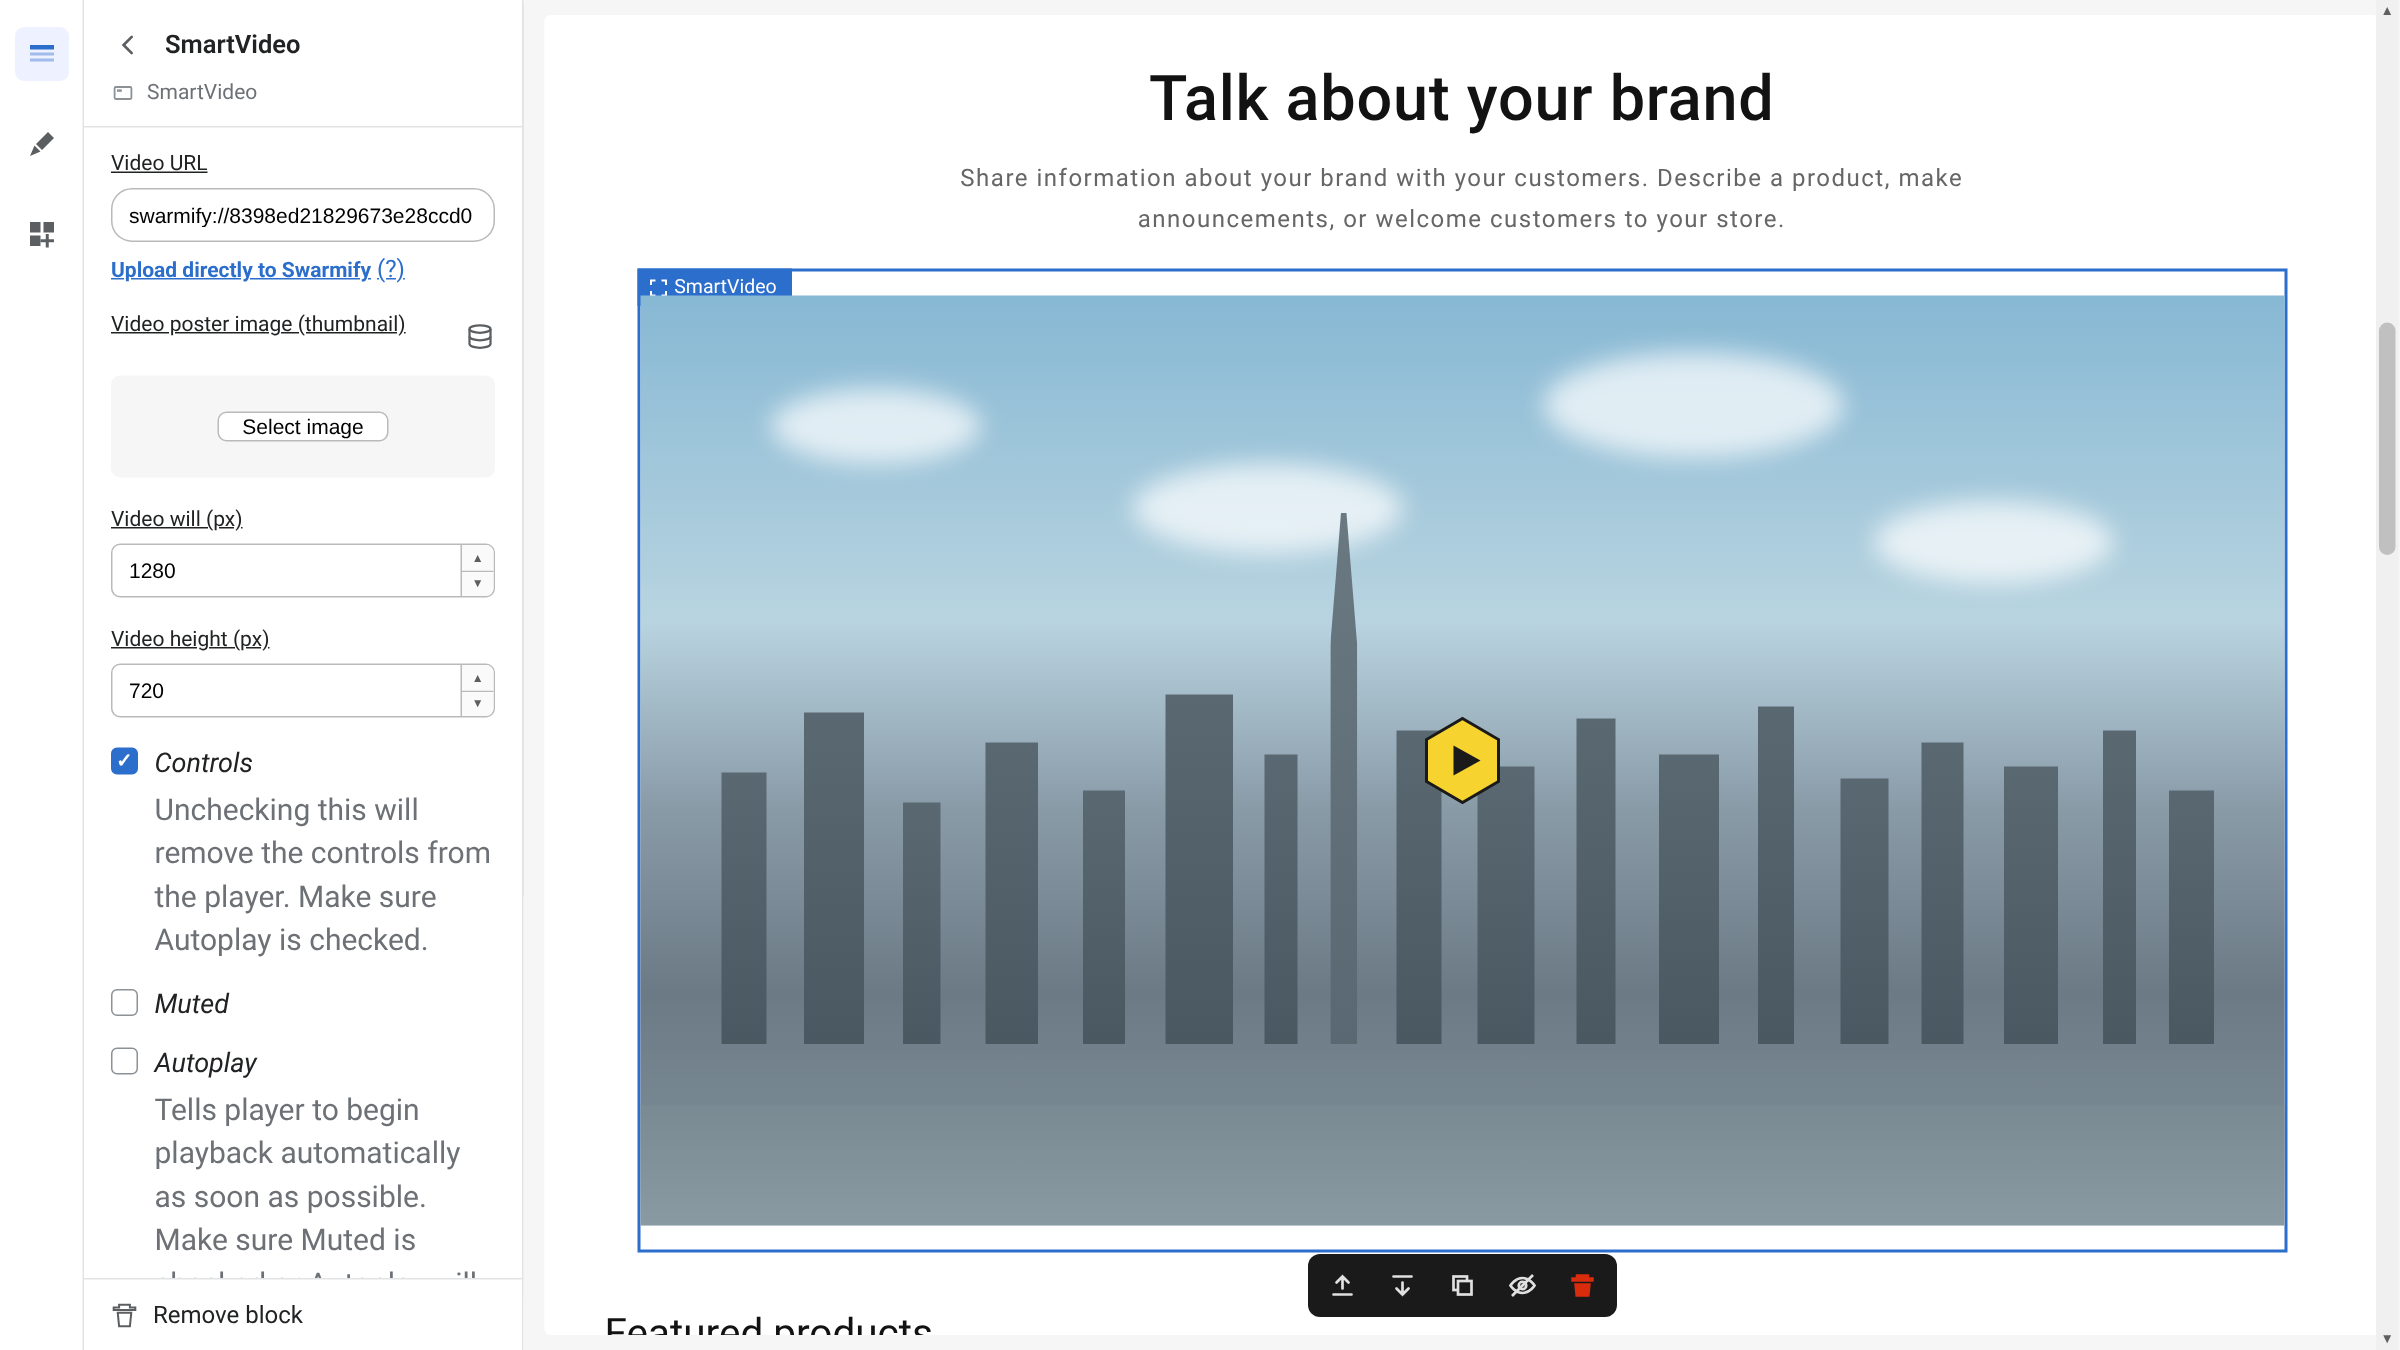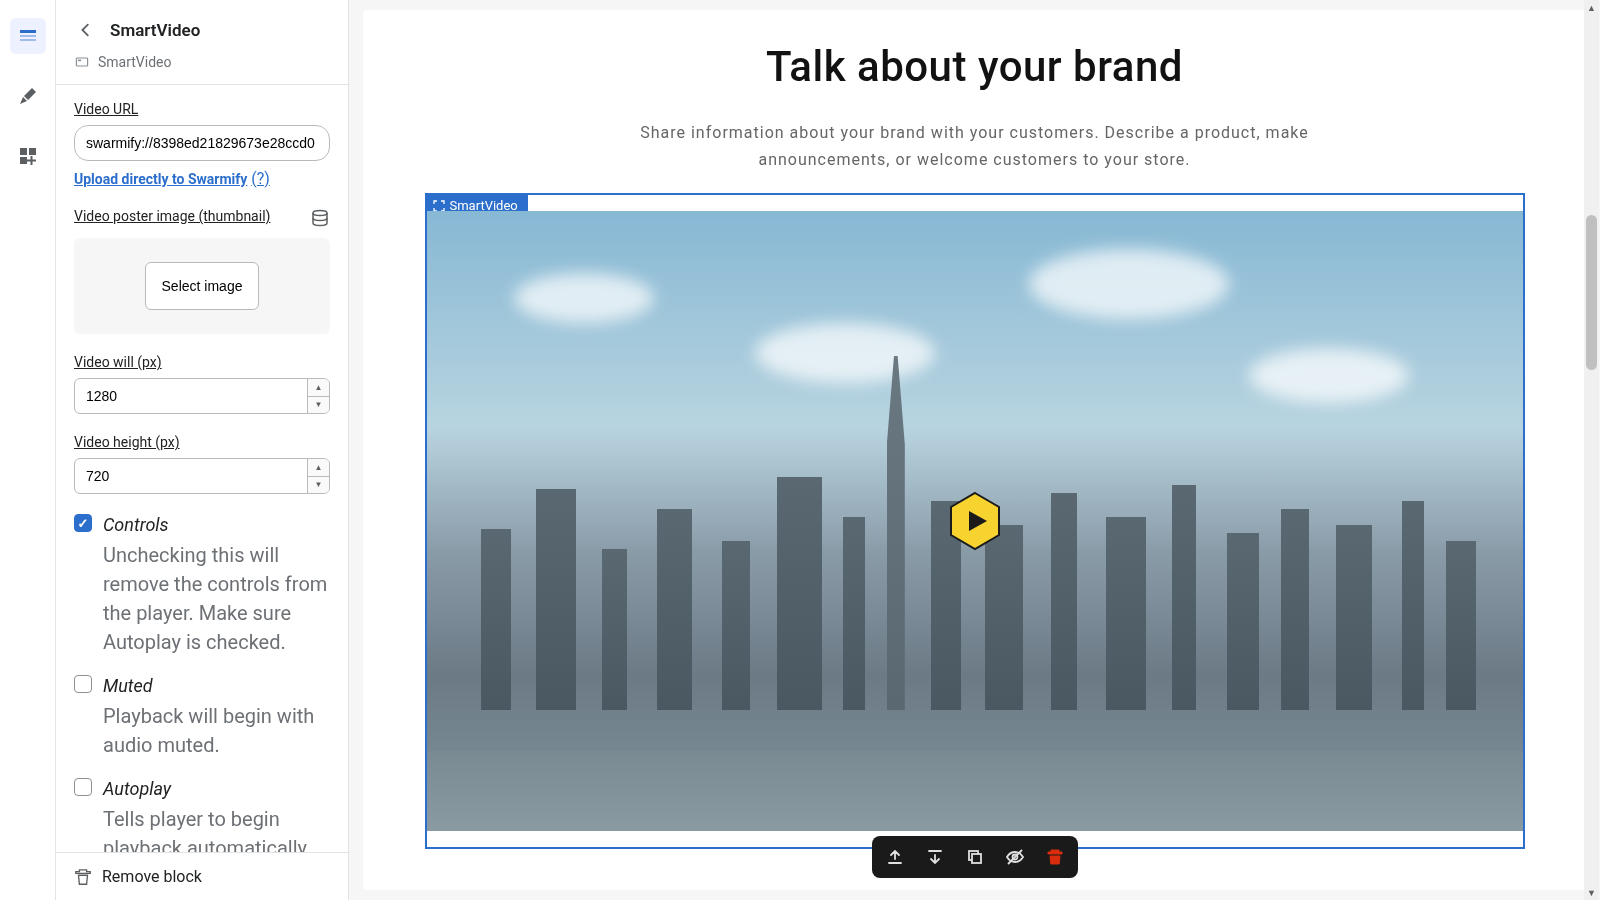--- a/index.html
+++ b/index.html
@@ -22,21 +22,21 @@
 .sidebar-body { flex:1; overflow-y:auto; padding: 16px 18px 0 18px; }
 .field-label { font-size: 14px; color: #202223; margin-bottom: 8px; display:block;text-decoration:underline; }
 .text-input { width:100%; padding: 9px 11px; border:1px solid #bababc; border-radius:14px; font-size:14px; background:#fff; }
 .link { color:#2c6ecb; text-decoration:underline; font-size:14px;font-weight:bold; }
 .help-q { color:#2c6ecb; text-decoration:underline; }
 .field { margin-bottom: 20px; }
 
 .thumb-row { display:flex; align-items:center; justify-content:space-between; }
 .stack-icon { width:20px; height:20px; color:#5c5f62; cursor:pointer; }
 .thumb-box { margin-top:10px; background:#f6f6f7; border-radius:6px; padding: 24px 0; display:flex; justify-content:center; }
-.select-btn { background:#fff; border:1px solid #bababc; border-radius:6px; padding:15px 16px; font-size:14px; cursor:pointer; }
+.select-btn { background:#fff; border:1px solid #bababc; border-radius:6px; padding:1px 16px; font-size:14px; cursor:pointer; }
 
 .spin-wrap { position:relative; }
 .spin-input { width:100%; padding:9px 28px 9px 11px; border:1px solid #bababc; border-radius:6px; font-size:14px; }
 .spin-btns { position:absolute; right:1px; top:1px; bottom:1px; width:22px; display:flex; flex-direction:column; border-left:1px solid #bababc; }
 .spin-up, .spin-down { flex:1; display:flex; align-items:center; justify-content:center; cursor:pointer; font-size:8px; color:#5c5f62; background:#fafafa; }
 .spin-up { border-bottom:1px solid #bababc; border-top-right-radius:5px; }
 .spin-down { border-bottom-right-radius:5px; }
 
 .check-row { display:flex; gap:11px; margin-bottom:6px; }
 .checkbox { width:18px; height:18px; border:1px solid #8c9196; border-radius:4px; flex-shrink:0; cursor:pointer; display:flex; align-items:center; justify-content:center; }
@@ -47,21 +47,21 @@
 .check-block { margin-bottom:18px; }
 
 .sidebar-footer { border-top:1px solid #e1e3e5; padding:14px 18px; display:flex; align-items:center; gap:10px; cursor:pointer; }
 .sidebar-footer svg { width:18px; height:18px; }
 
 .sidebar-scroll-left { position:absolute; left:349px; top:0; width:6px; height:865px; background:rgba(0,0,0,0.06); }
 .sidebar-scroll-thumb { position:absolute; left:0; top:0; width:6px; height:600px; background:#c0c0c0; border-radius:3px; }
 
 .canvas { flex:1; background:#f6f6f7; padding:10px 14px 10px 14px; overflow:hidden; position:relative; }
 .page { background:#fff; height:100%; border-radius:4px; overflow:hidden; padding-top:32px; display:flex; flex-direction:column; align-items:center; }
-.brand-title { font-size:42px; font-weight:500; color:#121212; margin-bottom:28px; letter-spacing:0.5px; }
+.brand-title { font-size:42px; font-weight:500; color:#121212; margin-bottom:14px; letter-spacing:0.5px; }
 .brand-desc { font-size:16px; color:#666; text-align:center; max-width:740px; line-height:1.7; letter-spacing:1px; }
 
 .video-wrap { margin-top:20px; width:1100px; border:2px solid #2c6ecb; position:relative; padding:16px 0; background:#fff; }
 .video-tag { position:absolute; top:-2px; left:-2px; background:#2c6ecb; color:#fff; font-size:13px; padding:5px 10px 5px 8px; display:flex; align-items:center; gap:5px; }
 .video-tag svg { width:12px; height:12px; }
 .video-inner { margin:0 0; height:620px; background:linear-gradient(to bottom, #87b8d4 0%, #b8d4e0 35%, #8a9ba8 55%, #6b7a85 75%, #7a8a95 90%, #9aabb5 100%); position:relative; display:flex; align-items:center; justify-content:center; overflow:hidden; }
 .skyline { position:absolute; bottom:0; left:0; right:0; height:65%; }
 .building { position:absolute; bottom:30%; background:linear-gradient(to bottom, #5a6872, #4a5862); }
 .water { position:absolute; bottom:0; left:0; right:0; height:20%; background:linear-gradient(to bottom, #7a8a92, #8a9aa2); }
 .cloud { position:absolute; background:rgba(255,255,255,0.7); border-radius:50%; filter:blur(8px); }
@@ -133,21 +133,21 @@
         <label class="field-label">Video URL</label>
         <input class="text-input" value="swarmify://8398ed21829673e28ccd0" style="">
         <div style="margin-top:8px;">
           <a href="#" class="link">Upload directly to Swarmify</a>
           <a href="#" class="help-q">(?)</a>
         </div>
       </div>
 
       <div class="field">
         <div class="thumb-row">
-          <label class="field-label" style="margin-bottom:4px">Video poster image (thumbnail)</label>
+          <label class="field-label" style="margin-bottom:16px">Video poster image (thumbnail)</label>
           <svg class="stack-icon" viewBox="0 0 20 20">
               <ellipse cx="10" cy="5" rx="7" ry="2.5" stroke="#5c5f62" stroke-width="1.5" fill="none"></ellipse>
               <path d="M3 5v5c0 1.4 3.1 2.5 7 2.5s7-1.1 7-2.5V5" stroke="#5c5f62" stroke-width="1.5" fill="none"></path>
               <path d="M3 10v5c0 1.4 3.1 2.5 7 2.5s7-1.1 7-2.5v-5" stroke="#5c5f62" stroke-width="1.5" fill="none"></path>
             </svg>
         </div>
         <div class="thumb-box">
           <button class="select-btn">Select image</button>
         </div>
       </div>
@@ -180,21 +180,20 @@
           <div class="check-label">Controls</div>
         </div>
         <div class="check-help">Unchecking this will remove the controls from the player. Make sure Autoplay is checked.</div>
       </div>
 
       <div class="check-block">
         <div class="check-row">
           <div class="checkbox"></div>
           <div class="check-label">Muted</div>
         </div>
-        <div class="check-help">Playback will begin with audio muted.</div>
       </div>
 
       <div class="check-block">
         <div class="check-row">
           <div class="checkbox"></div>
           <div class="check-label">Autoplay</div>
         </div>
         <div class="check-help">Tells player to begin playback automatically as soon as possible. Make sure Muted is checked or Autoplay will be restricted by some browsers.</div>
       </div>
 

